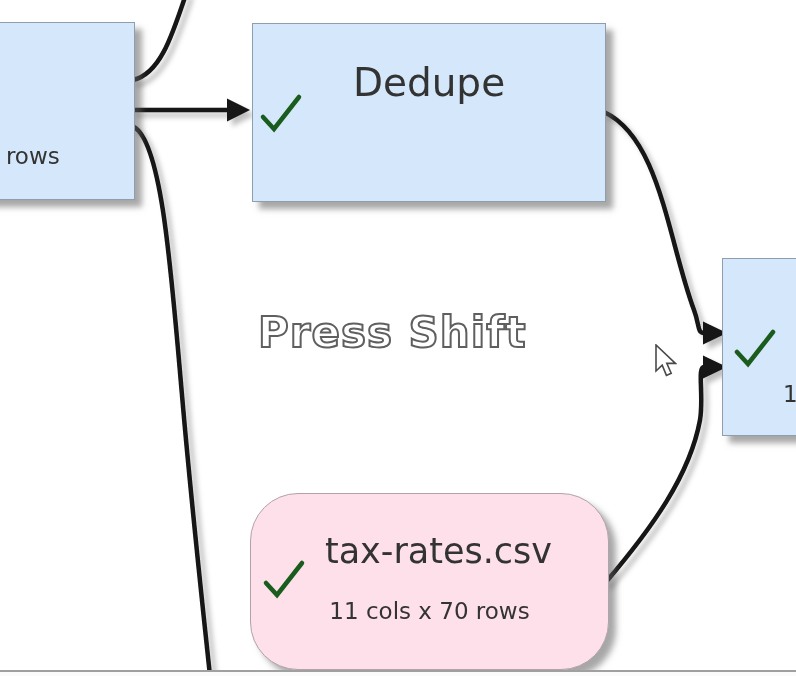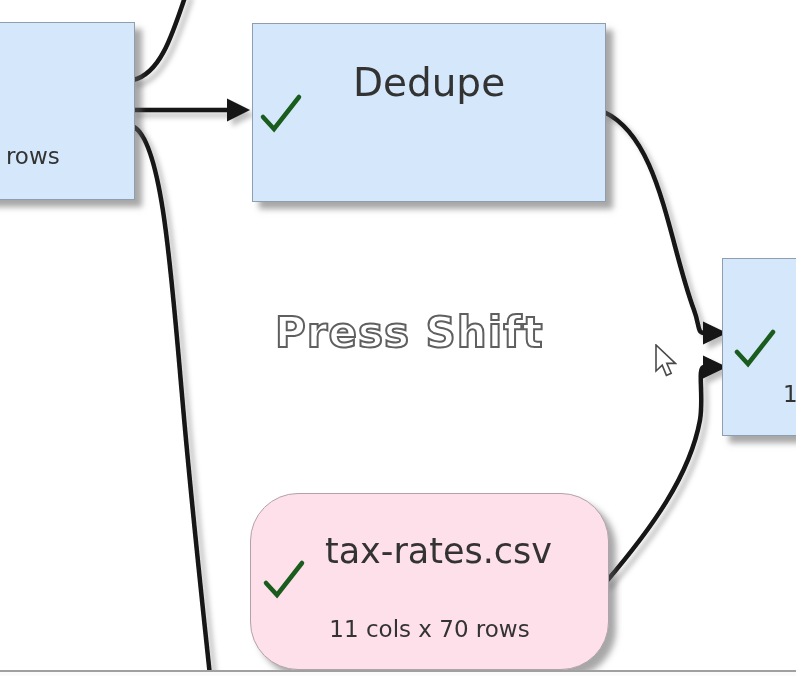--- a/index.html
+++ b/index.html
@@ -39,21 +39,20 @@
   #connector-layer path.wire{
     stroke:var(--connector,#141414);stroke-width:4.5;fill:none;stroke-linecap:round;
   }
   #connector-layer polygon.head{fill:var(--connector,#141414);}
   #watermark{
     position:absolute;left:258px;top:308px;
     font-size:42px;font-weight:bold;letter-spacing:1px;
     color:#ffffff;
     -webkit-text-stroke:2px var(--watermark-outline,#5f5f5f);
     white-space:nowrap;
-    margin-left:17px;
   }
   #bottom-divider{
     position:absolute;left:0;top:670px;width:796px;height:2px;
     background:var(--divider,#a0a0a0);
   }
   #below-divider{position:absolute;left:0;top:672px;width:796px;height:4px;background:#fbfbfb;}
   #cursor{position:absolute;left:653px;top:344px;width:24px;height:36px;}
 </style>
 </head>
 <body>
@@ -94,21 +93,21 @@
       <path d="M5 27 L16 39 L41 7"></path>
     </svg>
     <span class="node-subtitle" style="left:60px;top:122px;text-align:left;">1</span>
   </div>
 
   <div class="node node-pink" style="left:250px;top:493px;width:357px;height:175px;">
     <svg class="check" style="left:10px;top:62px;" viewBox="0 0 46 46">
       <path d="M5 27 L16 39 L41 7"></path>
     </svg>
     <div class="node-title" style="top:38px;font-size:35px;padding-left:18px;">tax-rates.csv</div>
-    <div class="node-subtitle" style="top:122px;">11 cols x 70 rows</div>
+    <div class="node-subtitle" style="top:104px;">11 cols x 70 rows</div>
   </div>
 
   <div id="watermark">Press Shift</div>
 
   <div id="bottom-divider"></div>
   <div id="below-divider"></div>
 
   <svg id="cursor" viewBox="0 0 24 36">
     <path d="M3 1 L3 27 L9.2 21.2 L13.4 31.4 L18.2 29.3 L13.8 19.4 L22.4 19.4 Z" fill="#ffffff" stroke="#4a4a4a" stroke-width="1.6" stroke-linejoin="miter"></path>
   </svg>

